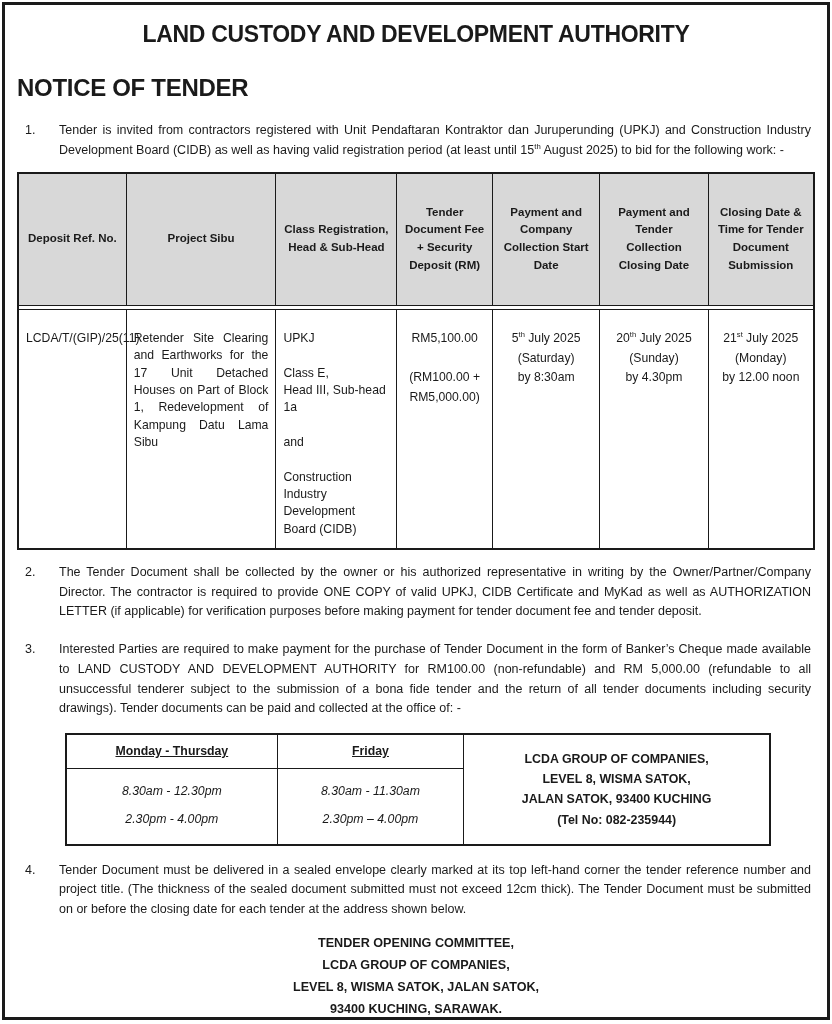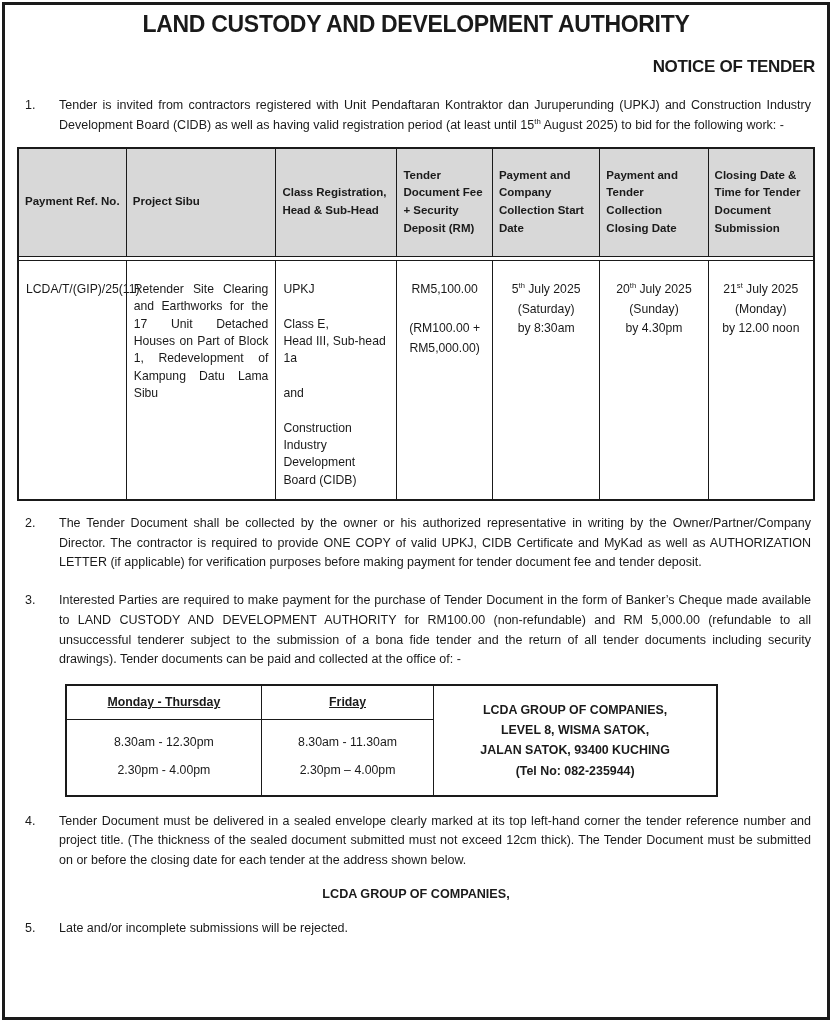--- a/index.html
+++ b/index.html
@@ -14,35 +14,35 @@
     background:var(--paper);
     font-family:"Liberation Sans", sans-serif;
     color:var(--ink);
     overflow:hidden;
     position:relative;
   }
   .page{
     position:absolute;
     left:2px;top:2px;right:2px;bottom:4px;
     border:3px solid var(--ink);
-    padding:0 12px 0 12px;
+    padding:10px 12px 0 12px;
     overflow:hidden;
   }
   .doc-title{
     text-align:center;
     font-size:23px;
     font-weight:bold;
     margin-top:6px;
     letter-spacing:-0.3px;
   }
   .doc-subtitle{
-    text-align:right;
-    font-size:17px;
-    font-weight:bold;
-    margin-top:19px;
+    text-align:left;
+    font-size:24px;
+    font-weight:bold;
+    margin-top:26px;
     letter-spacing:-0.3px;
   }
   .item{
     display:flex;
     margin:15px 2px 0 8px;
   }
   .item .num{
     flex:none;
     width:34px;
     font-size:12.5px;
@@ -65,24 +65,24 @@
     border:2px solid var(--ink);
     margin-top:11px;
     table-layout:fixed;
   }
   table.tender th{
     background:var(--th-bg);
     border:1px solid var(--ink);
     font-size:11.5px;
     font-weight:bold;
     line-height:1.55;
-    height:109px;
+    height:133px;
     padding:4px 6px;
     vertical-align:middle;
-    text-align:left;
+    text-align:center;
   }
   table.tender td{
     border:1px solid var(--ink);
     vertical-align:top;
     font-size:12.2px;
     line-height:1.42;
     height:216px;
     padding:20px 7px 10px 7px;
     background:#fff;
   }
@@ -95,39 +95,39 @@
   td.class-cell{line-height:1.42;}
   td.center-cell{text-align:center;line-height:1.6;}
   .line{min-height:1.42em;}
   .center-cell .line{min-height:1.6em;}
 
   
   table.office{
     border-collapse:collapse;
     border:2px solid var(--ink);
     margin:14px 0 0 48px;
-    width:653px;
+    width:706px;
     table-layout:fixed;
   }
   table.office th{
     border:1px solid var(--ink);
     font-size:12.3px;
     font-weight:bold;
     padding:9px 6px 10px 6px;
     text-align:center;
   }
   table.office th .u-text{text-decoration:underline;}
   table.office td{
     border:1px solid var(--ink);
     text-align:center;
     font-size:12.3px;
     vertical-align:top;
     padding:4px;
   }
-  table.office td.times .line{margin:11px 0 13px 0;min-height:1.2em;}
+  table.office td.times .line{margin:11px 0 13px 0;min-height:1.2em;font-style:italic;}
   table.office td.office-cell{
     vertical-align:middle;
     font-weight:bold;
     line-height:1.62;
     font-size:12.4px;
     padding:6px 10px;
   }
   .address-block{
     text-align:center;
     font-weight:bold;
@@ -154,21 +154,21 @@
       <col style="width:13.6%">
         <col style="width:18.8%">
         <col style="width:15.2%">
       <col style="width:12.0%">
         <col style="width:13.5%">
         <col style="width:13.6%">
         <col style="width:13.3%">
     </colgroup>
     <tbody>
         <tr>
-      <th>Payment Ref. No.</th>
+      <th>Deposit Ref. No.</th>
       <th>Project Sibu</th>
       <th>Class Registration, Head &amp; Sub-Head</th>
       <th>Tender Document Fee + Security Deposit (RM)</th>
       <th>Payment and Company Collection Start Date</th>
       <th>Payment and Tender Collection Closing Date</th>
       <th>Closing Date &amp; Time for Tender Document Submission</th>
     </tr>
     <tr>
           <td class="gap" colspan="7"></td>
         </tr>
@@ -249,21 +249,24 @@
     </tr>
   </tbody>
     </table>
 
   <div class="item" style="margin-top:15px;">
     <div class="num">4.</div>
     <div class="text"><span>Tender Document must be delivered in a sealed envelope clearly marked at its top left-hand corner the tender reference number and project title. (The thickness of the sealed document submitted must not exceed 12cm thick). The Tender Document must be submitted on or before the closing date for each tender at the address shown below.</span></div>
   </div>
 
   <div class="address-block">
+      <div class="line">TENDER OPENING COMMITTEE,</div>
       <div class="line">LCDA GROUP OF COMPANIES,</div>
+      <div class="line">LEVEL 8, WISMA SATOK, JALAN SATOK,</div>
+      <div class="line">93400 KUCHING, SARAWAK.</div>
     </div>
 
   <div class="item" style="margin-top:14px;">
     <div class="num">5.</div>
     <div class="text"><span>Late and/or incomplete submissions will be rejected.</span></div>
   </div>
 
 </div>
 
 </body></html>

